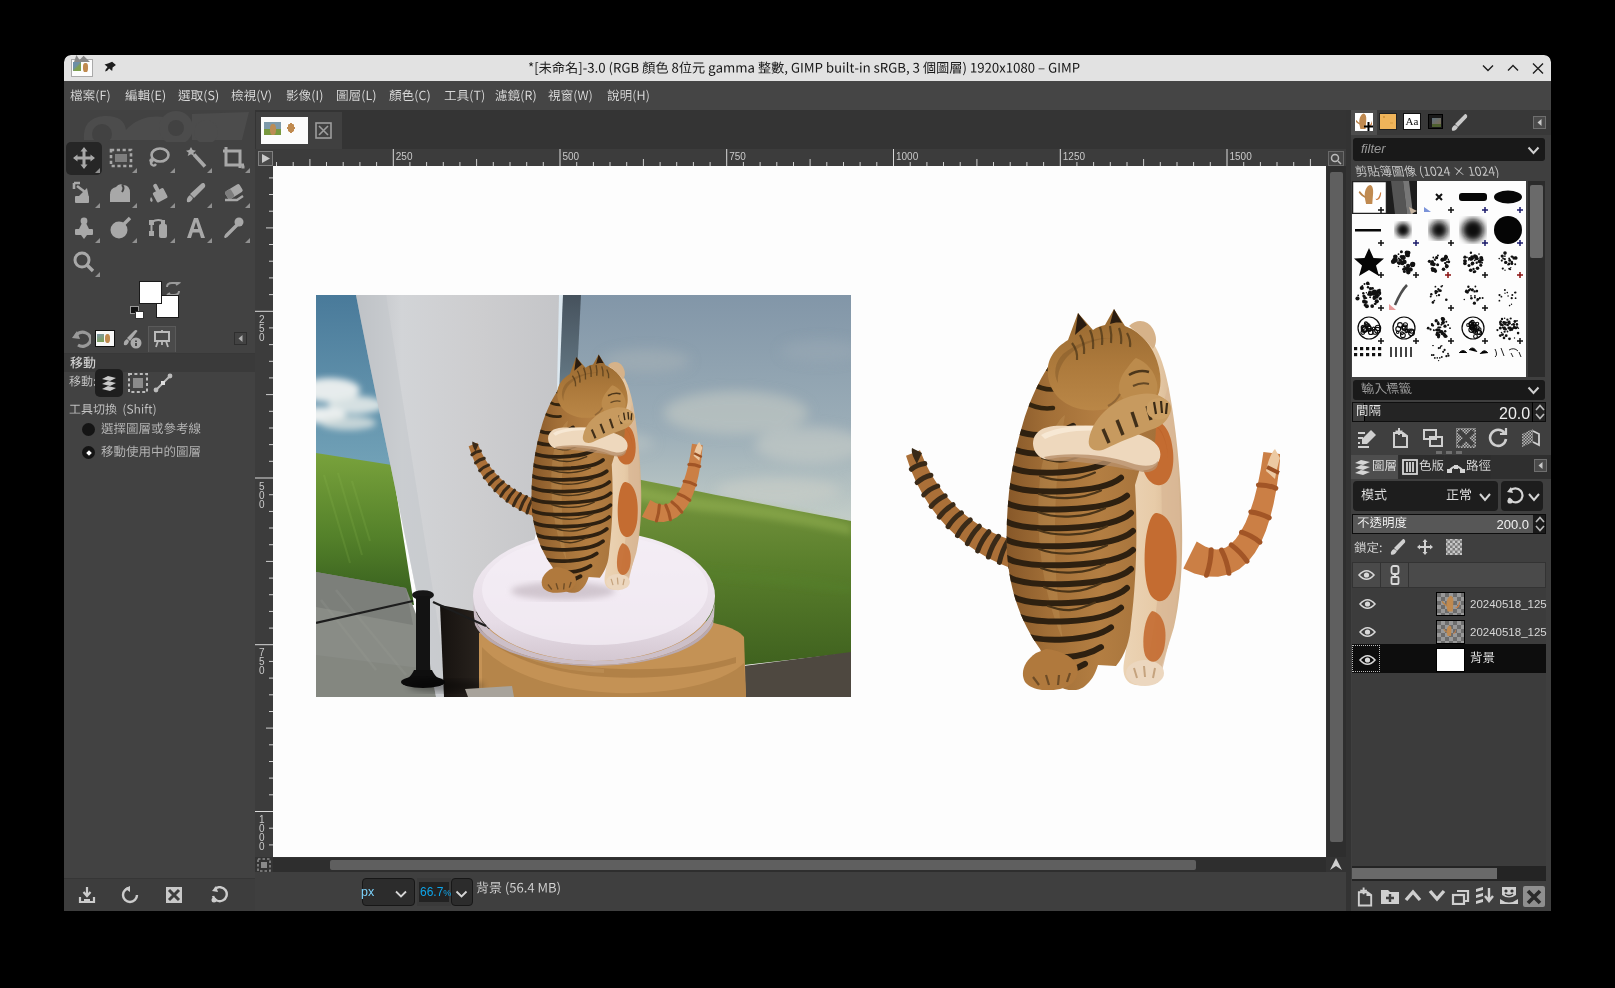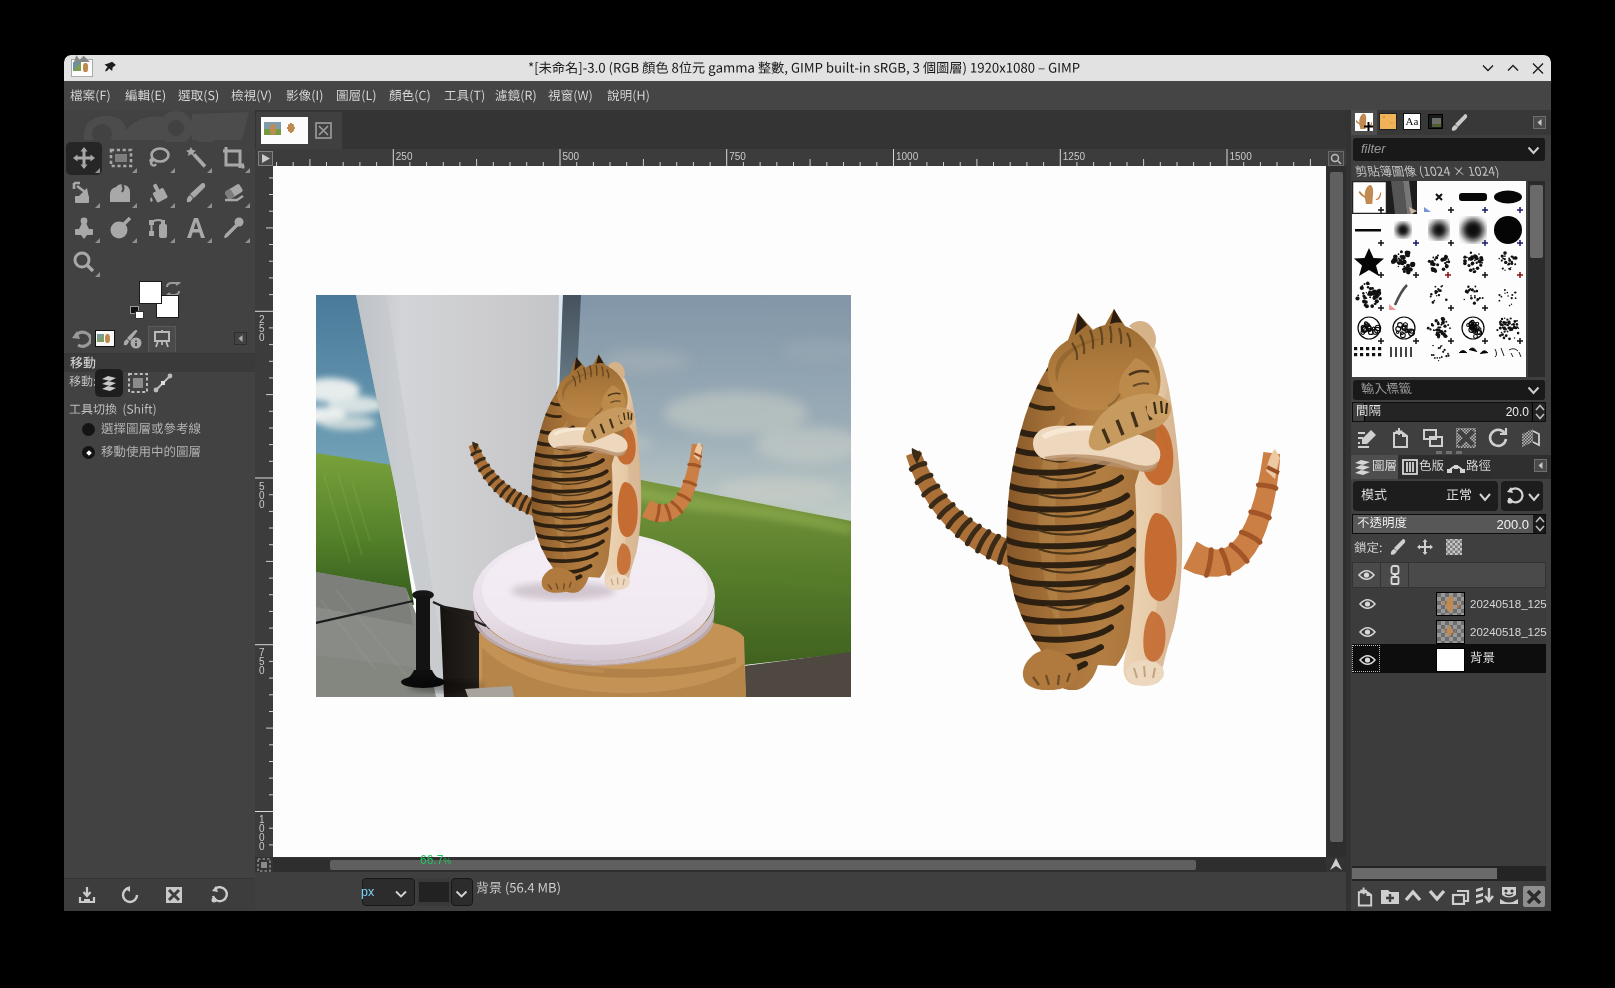--- a/index.html
+++ b/index.html
@@ -849,21 +849,21 @@
         <path d="M8 1 L14 13 L8 9 L2 13 Z" fill="#cfcfcf"></path>
       </svg>
       <div class="abs" style="left:0;top:762px;width:1091px;height:39px;background:#3f3f3f"></div>
       <div class="abs" style="left:107px;top:768px;width:53px;height:28px;background:#2c2c2c;border:1px solid #171717;border-radius:4px"></div>
       <div class="abs" style="left:106px;top:775px;color:#7dd3fc;font-size:12.5px">px</div>
       <svg class="abs" style="left:140px;top:780px" width="12" height="8" viewBox="0 0 12 8">
         <path d="M1 1.5 L6 6.5 L11 1.5" stroke="#d5d5d5" stroke-width="1.8" fill="none"></path>
       </svg>
       <div class="abs" style="left:162px;top:768px;width:34px;height:28px;background:#3a3a3a"></div>
       <div class="abs" style="left:164px;top:772px;width:30px;height:20px;background:#222"></div>
-      <div class="abs" style="left:165px;top:743px;color:#22c55e;font-size:12px">66.7<span style="font-size:9px">%</span></div>
+      <div class="abs" style="left:165px;top:775px;color:#0ea5e9;font-size:12px">66.7<span style="font-size:9px">%</span></div>
       <div class="abs" style="left:196px;top:768px;width:22px;height:28px;background:#2c2c2c;border:1px solid #171717;border-radius:4px"></div>
       <svg class="abs" style="left:200px;top:780px" width="13" height="8" viewBox="0 0 13 8">
         <path d="M1.5 1.5 L6.5 6.5 L11.5 1.5" stroke="#d5d5d5" stroke-width="1.8" fill="none"></path>
       </svg>
       <svg style="position:absolute;left:221px;top:771px;" width="86" height="18" viewBox="0 0 86 18">
         <path d="M9.6 5.8H10.5V11.4Q10.5 11.8 10.4 12.0Q10.3 12.2 10.0 12.3Q9.7 12.4 9.2 12.5Q8.6 12.5 7.9 12.5Q7.8 12.3 7.7 12.0Q7.6 11.8 7.5 11.6Q7.9 11.6 8.3 11.6Q8.6 11.6 8.9 11.6Q9.2 11.6 9.3 11.6Q9.4 11.6 9.5 11.6Q9.6 11.5 9.6 11.4ZM1.0 1.7H4.9V2.4H1.0ZM0.7 4.7Q1.4 4.6 2.2 4.5Q3.1 4.4 4.1 4.2Q5.0 4.0 6.0 3.9L6.1 4.6Q4.7 4.9 3.3 5.1Q1.9 5.4 0.9 5.6ZM4.2 0.5H5.2V4.5H4.2ZM7.2 0.5H8.1V4.0Q8.1 4.2 8.3 4.3Q8.4 4.4 8.8 4.4Q8.9 4.4 9.2 4.4Q9.5 4.4 9.8 4.4Q10.1 4.4 10.4 4.4Q10.7 4.4 10.8 4.4Q11.1 4.4 11.2 4.3Q11.3 4.2 11.4 4.0Q11.4 3.7 11.4 3.3Q11.6 3.4 11.8 3.5Q12.1 3.6 12.3 3.6Q12.2 4.2 12.1 4.6Q12.0 5.0 11.7 5.1Q11.4 5.2 10.9 5.2Q10.9 5.2 10.6 5.2Q10.4 5.2 10.1 5.2Q9.8 5.2 9.5 5.2Q9.2 5.2 9.0 5.2Q8.8 5.2 8.7 5.2Q8.1 5.2 7.8 5.1Q7.4 5.0 7.3 4.7Q7.2 4.4 7.2 4.0ZM7.6 1.7H11.4V2.4H7.6ZM3.0 5.8H10.0V6.6H3.0ZM2.6 5.8H3.5V8.1Q3.5 8.6 3.5 9.2Q3.4 9.8 3.2 10.4Q3.0 11.0 2.7 11.6Q2.4 12.1 1.8 12.6Q1.8 12.5 1.6 12.3Q1.5 12.2 1.4 12.1Q1.2 12.0 1.1 11.9Q1.8 11.3 2.1 10.7Q2.4 10.0 2.5 9.3Q2.6 8.7 2.6 8.1ZM3.7 10.0Q4.4 9.8 5.5 9.7Q6.5 9.5 7.6 9.3Q8.7 9.1 9.9 8.9L9.9 9.7Q8.9 9.9 7.8 10.1Q6.8 10.3 5.8 10.5Q4.8 10.7 4.0 10.8ZM3.8 7.7 4.1 7.1Q4.9 7.2 5.7 7.4Q6.4 7.6 7.2 7.8Q7.9 8.0 8.4 8.2L8.0 9.0Q7.5 8.8 6.8 8.5Q6.1 8.3 5.3 8.1Q4.5 7.9 3.8 7.7Z M16.1 3.1V3.9H22.8V3.1ZM16.1 1.7V2.5H22.8V1.7ZM15.2 1.0H23.8V4.6H15.2ZM13.7 5.4H25.2V6.3H13.7ZM16.4 7.7V8.9H22.6V7.7ZM15.5 6.9H23.5V9.6H15.5ZM19.0 9.2H20.0V11.5Q20.0 11.9 19.9 12.1Q19.8 12.3 19.5 12.4Q19.2 12.4 18.7 12.5Q18.3 12.5 17.6 12.5Q17.6 12.3 17.5 12.1Q17.4 11.9 17.3 11.7Q17.6 11.7 17.9 11.7Q18.2 11.7 18.5 11.7Q18.7 11.7 18.8 11.7Q18.9 11.7 19.0 11.7Q19.0 11.6 19.0 11.5ZM21.1 10.6 21.7 10.0Q22.3 10.2 23.0 10.5Q23.6 10.8 24.2 11.1Q24.8 11.4 25.2 11.7L24.5 12.3Q24.2 12.0 23.6 11.7Q23.0 11.4 22.4 11.1Q21.7 10.8 21.1 10.6ZM16.8 10.0 17.7 10.3Q17.2 10.7 16.7 11.0Q16.1 11.4 15.5 11.7Q14.9 12.0 14.3 12.3Q14.2 12.2 14.1 12.0Q14.0 11.9 13.8 11.8Q13.7 11.6 13.6 11.6Q14.1 11.4 14.7 11.1Q15.3 10.9 15.9 10.6Q16.4 10.3 16.8 10.0ZM18.6 4.9 19.5 4.6Q19.7 4.8 19.9 5.1Q20.1 5.5 20.2 5.7L19.3 6.0Q19.2 5.8 19.0 5.5Q18.8 5.1 18.6 4.9Z M32.0 14.0Q31.1 12.5 30.6 10.9Q30.1 9.3 30.1 7.4Q30.1 5.5 30.6 3.9Q31.1 2.3 32.0 0.8L32.8 1.1Q31.9 2.5 31.5 4.1Q31.1 5.7 31.1 7.4Q31.1 9.1 31.5 10.7Q31.9 12.3 32.8 13.7Z M36.7 11.6Q36.0 11.6 35.4 11.4Q34.8 11.2 34.4 11.0Q34.0 10.7 33.7 10.3L34.3 9.6Q34.5 9.8 34.9 10.1Q35.2 10.3 35.6 10.5Q36.1 10.6 36.6 10.6Q37.2 10.6 37.6 10.4Q38.1 10.1 38.4 9.6Q38.6 9.1 38.6 8.4Q38.6 7.4 38.1 6.8Q37.5 6.2 36.7 6.2Q36.2 6.2 35.8 6.3Q35.5 6.5 35.1 6.8L34.4 6.4L34.7 1.9H39.4V2.9H35.8L35.5 5.7Q35.8 5.5 36.2 5.4Q36.5 5.3 37.0 5.3Q37.7 5.3 38.4 5.6Q39.1 5.9 39.4 6.6Q39.8 7.3 39.8 8.3Q39.8 9.4 39.4 10.1Q38.9 10.8 38.2 11.2Q37.5 11.6 36.7 11.6Z M44.4 11.6Q43.8 11.6 43.2 11.3Q42.6 11.0 42.2 10.4Q41.7 9.8 41.5 9.0Q41.2 8.1 41.2 6.9Q41.2 5.5 41.5 4.5Q41.8 3.5 42.3 2.9Q42.8 2.3 43.4 2.0Q44.1 1.7 44.8 1.7Q45.5 1.7 46.1 2.0Q46.6 2.3 47.0 2.7L46.3 3.4Q46.1 3.1 45.7 2.9Q45.3 2.7 44.8 2.7Q44.2 2.7 43.6 3.1Q43.0 3.5 42.7 4.4Q42.4 5.3 42.4 6.9Q42.4 8.1 42.6 9.0Q42.8 9.8 43.3 10.2Q43.8 10.7 44.4 10.7Q44.9 10.7 45.3 10.4Q45.6 10.1 45.8 9.6Q46.0 9.2 46.0 8.5Q46.0 7.9 45.9 7.4Q45.7 6.9 45.3 6.7Q44.9 6.4 44.3 6.4Q43.9 6.4 43.3 6.7Q42.8 7.0 42.3 7.7L42.3 6.8Q42.6 6.4 43.0 6.1Q43.3 5.8 43.7 5.7Q44.1 5.5 44.5 5.5Q45.3 5.5 45.9 5.9Q46.5 6.2 46.8 6.8Q47.2 7.5 47.2 8.5Q47.2 9.4 46.8 10.1Q46.4 10.8 45.8 11.2Q45.2 11.6 44.4 11.6Z M49.5 11.6Q49.2 11.6 48.9 11.4Q48.7 11.1 48.7 10.7Q48.7 10.3 48.9 10.0Q49.2 9.8 49.5 9.8Q49.9 9.8 50.2 10.0Q50.4 10.3 50.4 10.7Q50.4 11.1 50.2 11.4Q49.9 11.6 49.5 11.6Z M55.8 11.4V4.9Q55.8 4.6 55.8 4.1Q55.8 3.6 55.8 3.2H55.8Q55.6 3.6 55.4 3.9Q55.2 4.3 55.0 4.6L52.8 7.9H58.2V8.8H51.6V8.0L55.6 1.9H56.9V11.4Z M62.8 11.4V1.9H64.2L66.1 7.0Q66.2 7.5 66.4 8.0Q66.6 8.5 66.7 9.0H66.8Q67.0 8.5 67.1 8.0Q67.3 7.5 67.5 7.0L69.3 1.9H70.7V11.4H69.6V6.2Q69.6 5.7 69.6 5.3Q69.7 4.8 69.7 4.3Q69.7 3.8 69.8 3.4H69.7L68.9 5.5L67.1 10.5H66.3L64.5 5.5L63.8 3.4H63.7Q63.8 3.8 63.8 4.3Q63.8 4.8 63.8 5.3Q63.9 5.7 63.9 6.2V11.4Z M73.3 11.4V1.9H76.2Q77.1 1.9 77.9 2.1Q78.6 2.4 79.0 2.9Q79.4 3.4 79.4 4.2Q79.4 4.7 79.3 5.1Q79.1 5.5 78.8 5.9Q78.5 6.2 78.0 6.3V6.4Q78.9 6.5 79.4 7.1Q80.0 7.7 80.0 8.7Q80.0 9.6 79.5 10.2Q79.1 10.8 78.3 11.1Q77.4 11.4 76.4 11.4ZM74.5 6.0H76.0Q77.2 6.0 77.7 5.5Q78.3 5.1 78.3 4.4Q78.3 3.6 77.7 3.2Q77.1 2.9 76.0 2.9H74.5ZM74.5 10.5H76.2Q77.4 10.5 78.1 10.0Q78.8 9.6 78.8 8.6Q78.8 7.7 78.1 7.3Q77.5 6.9 76.2 6.9H74.5Z M81.9 14.0 81.1 13.7Q82.0 12.3 82.4 10.7Q82.8 9.1 82.8 7.4Q82.8 5.7 82.4 4.1Q82.0 2.5 81.1 1.1L81.9 0.8Q82.8 2.3 83.3 3.9Q83.8 5.5 83.8 7.4Q83.8 9.3 83.3 10.9Q82.8 12.5 81.9 14.0Z" fill="#d2d2d2"></path>
       </svg>
     </div>
     <div class="abs" style="left:1282px;top:55px;width:5px;height:801px;background:#333"></div>
     <div id="rightcol">
@@ -1448,21 +1448,21 @@
       </svg>
       <svg class="abs" style="left:176px;top:276px" width="13" height="9" viewBox="0 0 13 9">
         <path d="M1.5 1.5 L6.5 7 L11.5 1.5" stroke="#cfcfcf" stroke-width="2" fill="none"></path>
       </svg>
       <div class="abs" style="left:1px;top:292px;width:194px;height:20px;background:#242424;border:1px solid #0f0f0f"></div>
       <div class="abs" style="left:2px;top:293px;width:11px;height:18px;background:#3f3f3f"></div>
       <div class="abs" style="left:13px;top:293px;width:1px;height:18px;background:#000"></div>
       <svg style="position:absolute;left:5px;top:294px;" width="27" height="17" viewBox="0 0 27 17">
         <path d="M4.3 8.2H8.1V8.9H4.3ZM4.3 6.3H8.6V10.8H4.3V10.1H7.7V7.0H4.3ZM3.9 6.3H4.8V11.5H3.9ZM1.6 2.8H5.1V3.5H1.6ZM7.4 2.8H10.9V3.5H7.4ZM10.5 1.0H11.4V10.8Q11.4 11.2 11.3 11.5Q11.2 11.7 10.9 11.8Q10.6 11.9 10.1 12.0Q9.6 12.0 8.8 12.0Q8.8 11.9 8.7 11.7Q8.7 11.5 8.6 11.3Q8.5 11.2 8.5 11.0Q8.8 11.0 9.2 11.1Q9.6 11.1 9.8 11.0Q10.1 11.0 10.2 11.0Q10.4 11.0 10.4 11.0Q10.5 10.9 10.5 10.8ZM1.7 1.0H5.7V5.3H1.7V4.6H4.8V1.8H1.7ZM11.0 1.0V1.8H7.7V4.6H11.0V5.3H6.8V1.0ZM1.1 1.0H2.1V12.0H1.1Z M13.5 1.0H16.3V1.9H14.3V12.0H13.5ZM16.1 1.0H16.2L16.4 1.0L17.0 1.3Q16.7 2.1 16.4 3.0Q16.1 3.8 15.7 4.6Q16.4 5.4 16.6 6.0Q16.9 6.7 16.9 7.3Q16.9 7.8 16.7 8.2Q16.6 8.6 16.4 8.8Q16.2 8.9 16.1 8.9Q15.9 9.0 15.7 9.0Q15.5 9.0 15.3 9.0Q15.1 9.0 14.9 9.0Q14.9 8.9 14.8 8.6Q14.7 8.4 14.6 8.2Q14.8 8.2 15.0 8.2Q15.2 8.2 15.4 8.2Q15.6 8.2 15.8 8.1Q15.9 8.0 16.0 7.8Q16.0 7.5 16.0 7.2Q16.0 6.7 15.8 6.1Q15.6 5.4 14.9 4.7Q15.1 4.3 15.2 3.8Q15.4 3.3 15.5 2.9Q15.7 2.4 15.8 2.0Q16.0 1.6 16.1 1.3ZM20.4 8.8H21.2V11.7H20.4ZM18.9 3.3V4.4H22.8V3.3ZM18.0 2.6H23.7V5.1H18.0ZM17.4 1.1H24.4V1.9H17.4ZM18.8 8.6H22.9V9.2H18.8ZM17.5 5.8H23.7V6.6H18.3V12.0H17.5ZM23.4 5.8H24.2V11.1Q24.2 11.4 24.1 11.6Q24.1 11.7 23.8 11.9Q23.6 12.0 23.3 12.0Q23.0 12.0 22.5 12.0Q22.4 11.8 22.4 11.6Q22.3 11.4 22.2 11.2Q22.5 11.2 22.8 11.2Q23.1 11.2 23.2 11.2Q23.4 11.2 23.4 11.0ZM19.0 7.0 19.6 6.7Q19.9 7.1 20.2 7.5Q20.5 8.0 20.6 8.3L20.0 8.6Q19.9 8.3 19.6 7.8Q19.3 7.4 19.0 7.0ZM22.1 6.8 22.8 7.1Q22.5 7.6 22.1 8.1Q21.8 8.6 21.5 9.0L21.0 8.7Q21.2 8.5 21.4 8.1Q21.6 7.8 21.8 7.4Q22.0 7.1 22.1 6.8Z" fill="#e8e8e8"></path>
       </svg>
-      <div class="abs" style="left:148px;top:295px;width:30px;height:16px;color:#efefef;font-size:12px;text-align:right">20.0</div>
+      <div class="abs" style="left:148px;top:295px;width:30px;height:16px;color:#efefef;font-size:16px;text-align:right">20.0</div>
       <div class="abs" style="left:181px;top:292px;width:1px;height:20px;background:#000"></div>
       <svg class="abs" style="left:184px;top:294px" width="10" height="16" viewBox="0 0 10 16">
         <path d="M1 6 L5 1.5 L9 6" stroke="#bbb" stroke-width="1.6" fill="none"></path>
         <path d="M1 10 L5 14.5 L9 10" stroke="#bbb" stroke-width="1.6" fill="none"></path>
       </svg>
       <svg class="abs" style="left:6px;top:318px" width="22" height="20" viewBox="0 0 22 20">
         <path d="M14 2 L19 7 L10 16 L5 16 L5 11 Z" fill="#cfcfcf"></path>
         <path d="M1 5 H8 M1 10 H6 M1 15 H3 M1 19 H12" stroke="#cfcfcf" stroke-width="2"></path>
       </svg>
       <svg class="abs" style="left:40px;top:317px" width="20" height="21" viewBox="0 0 20 21">

